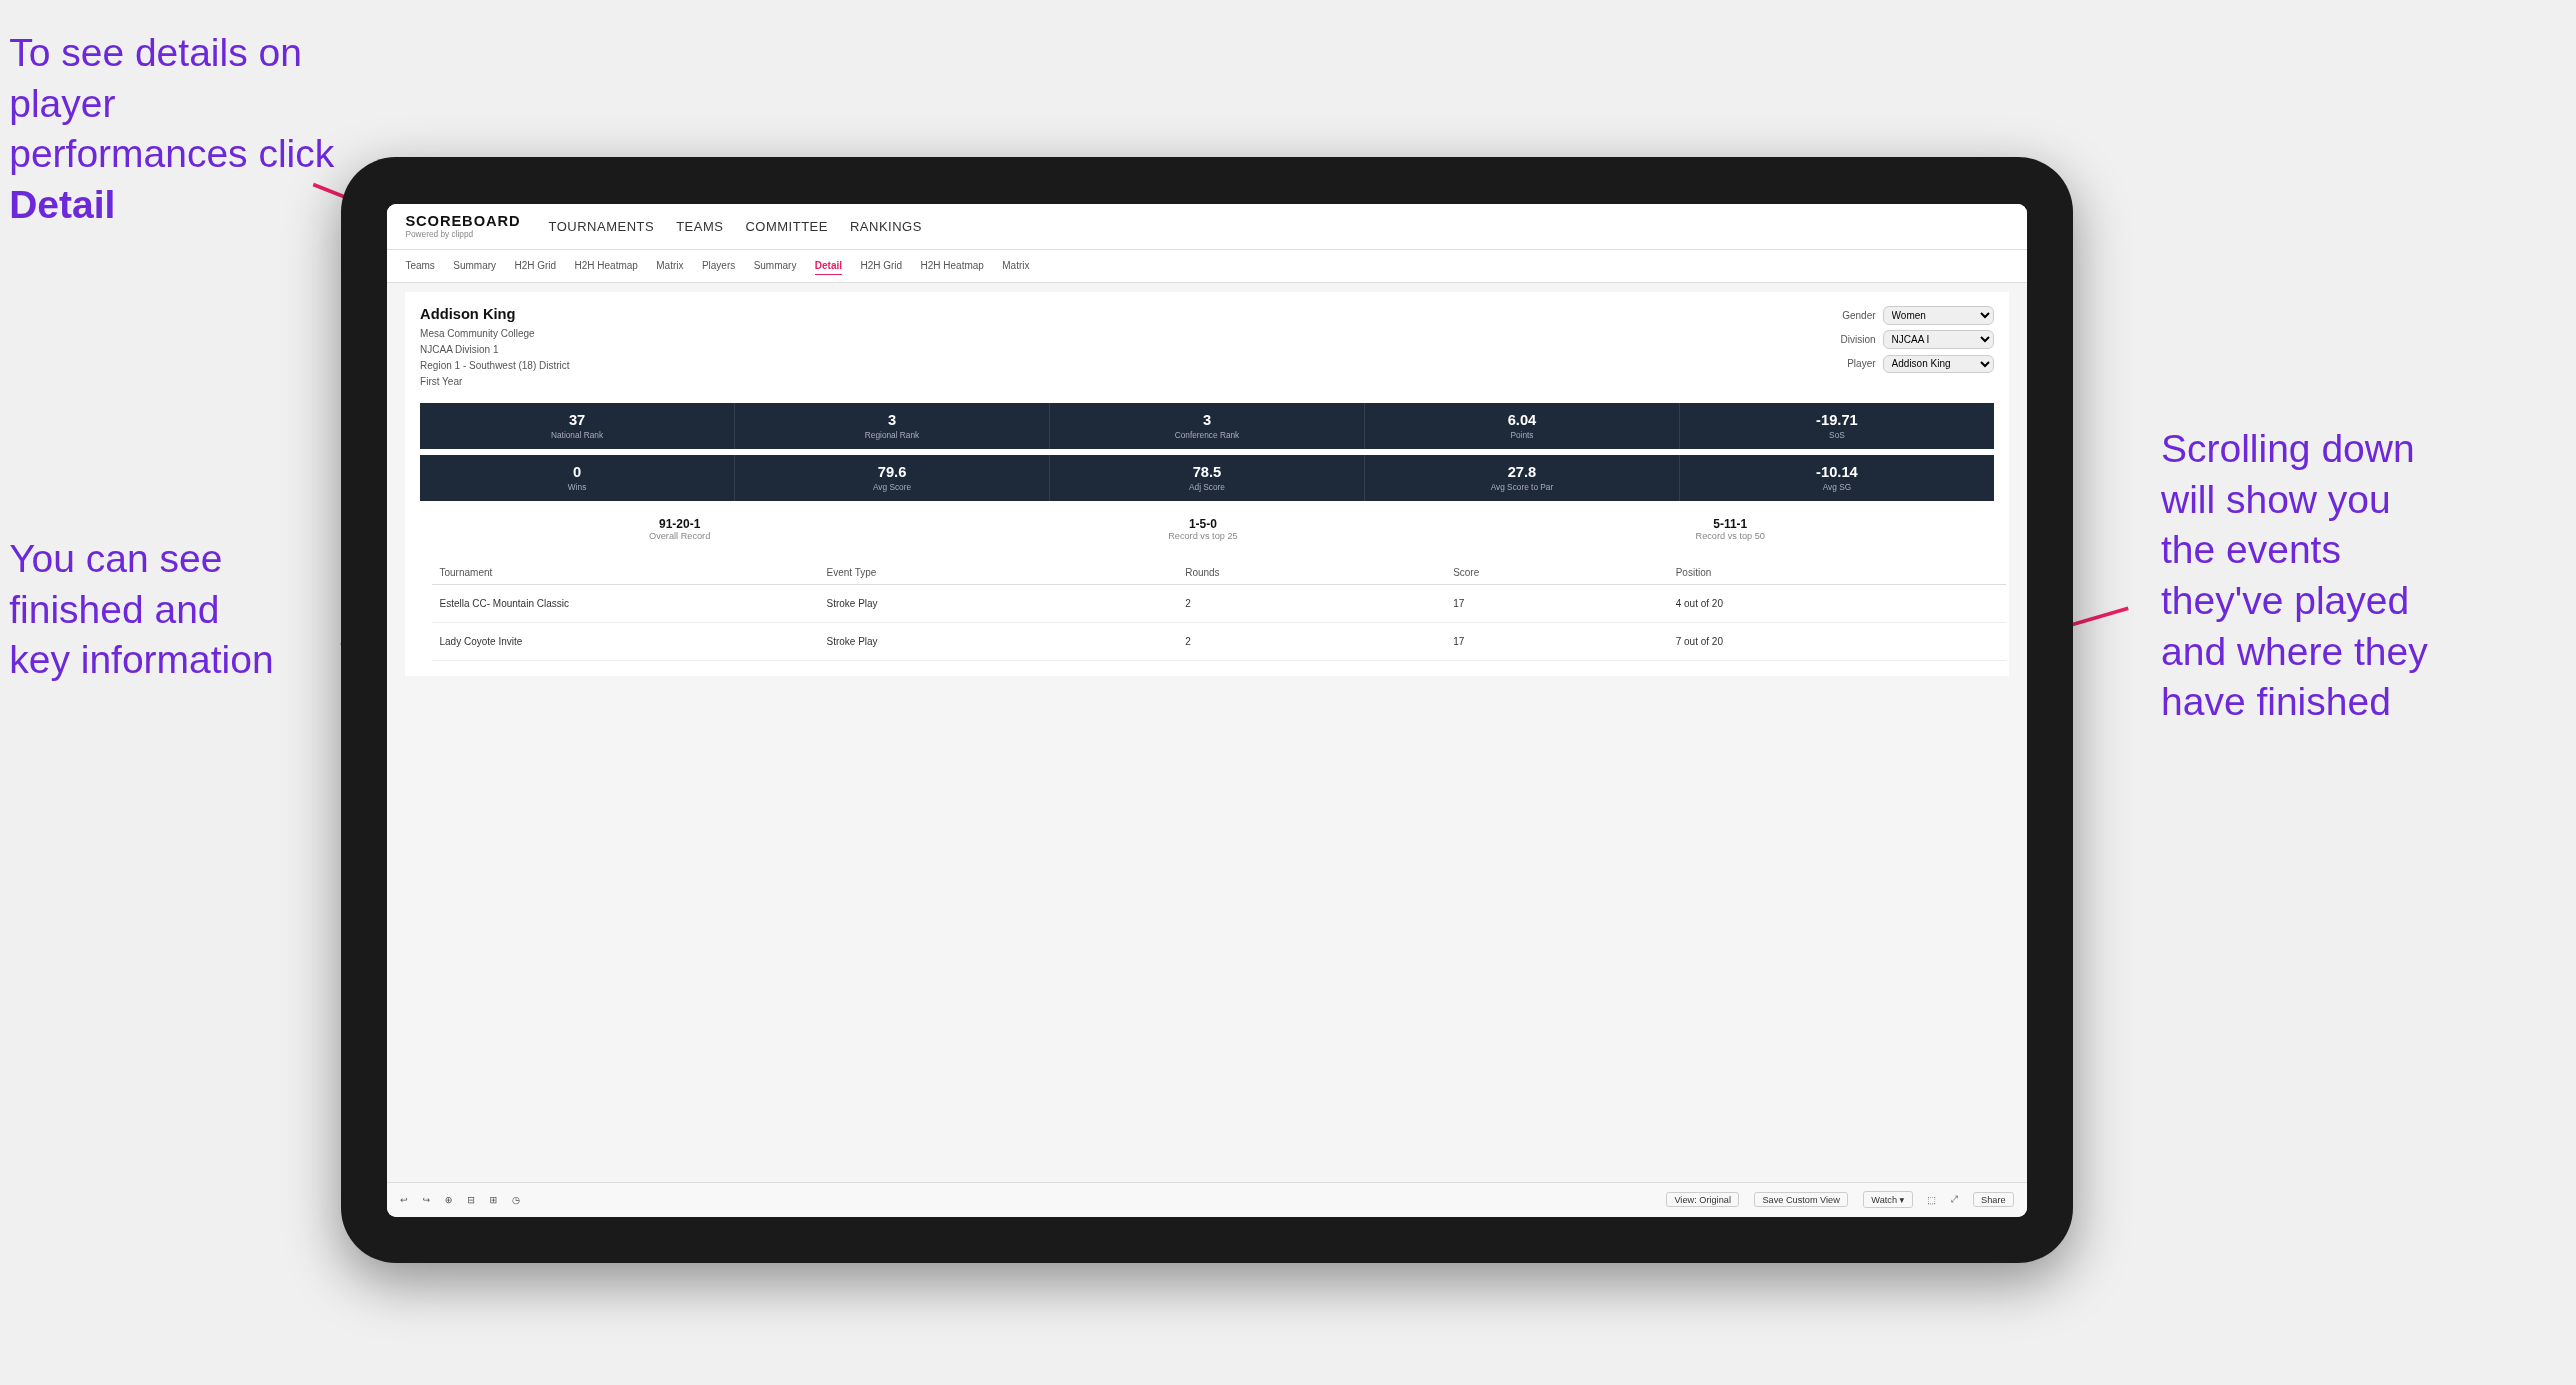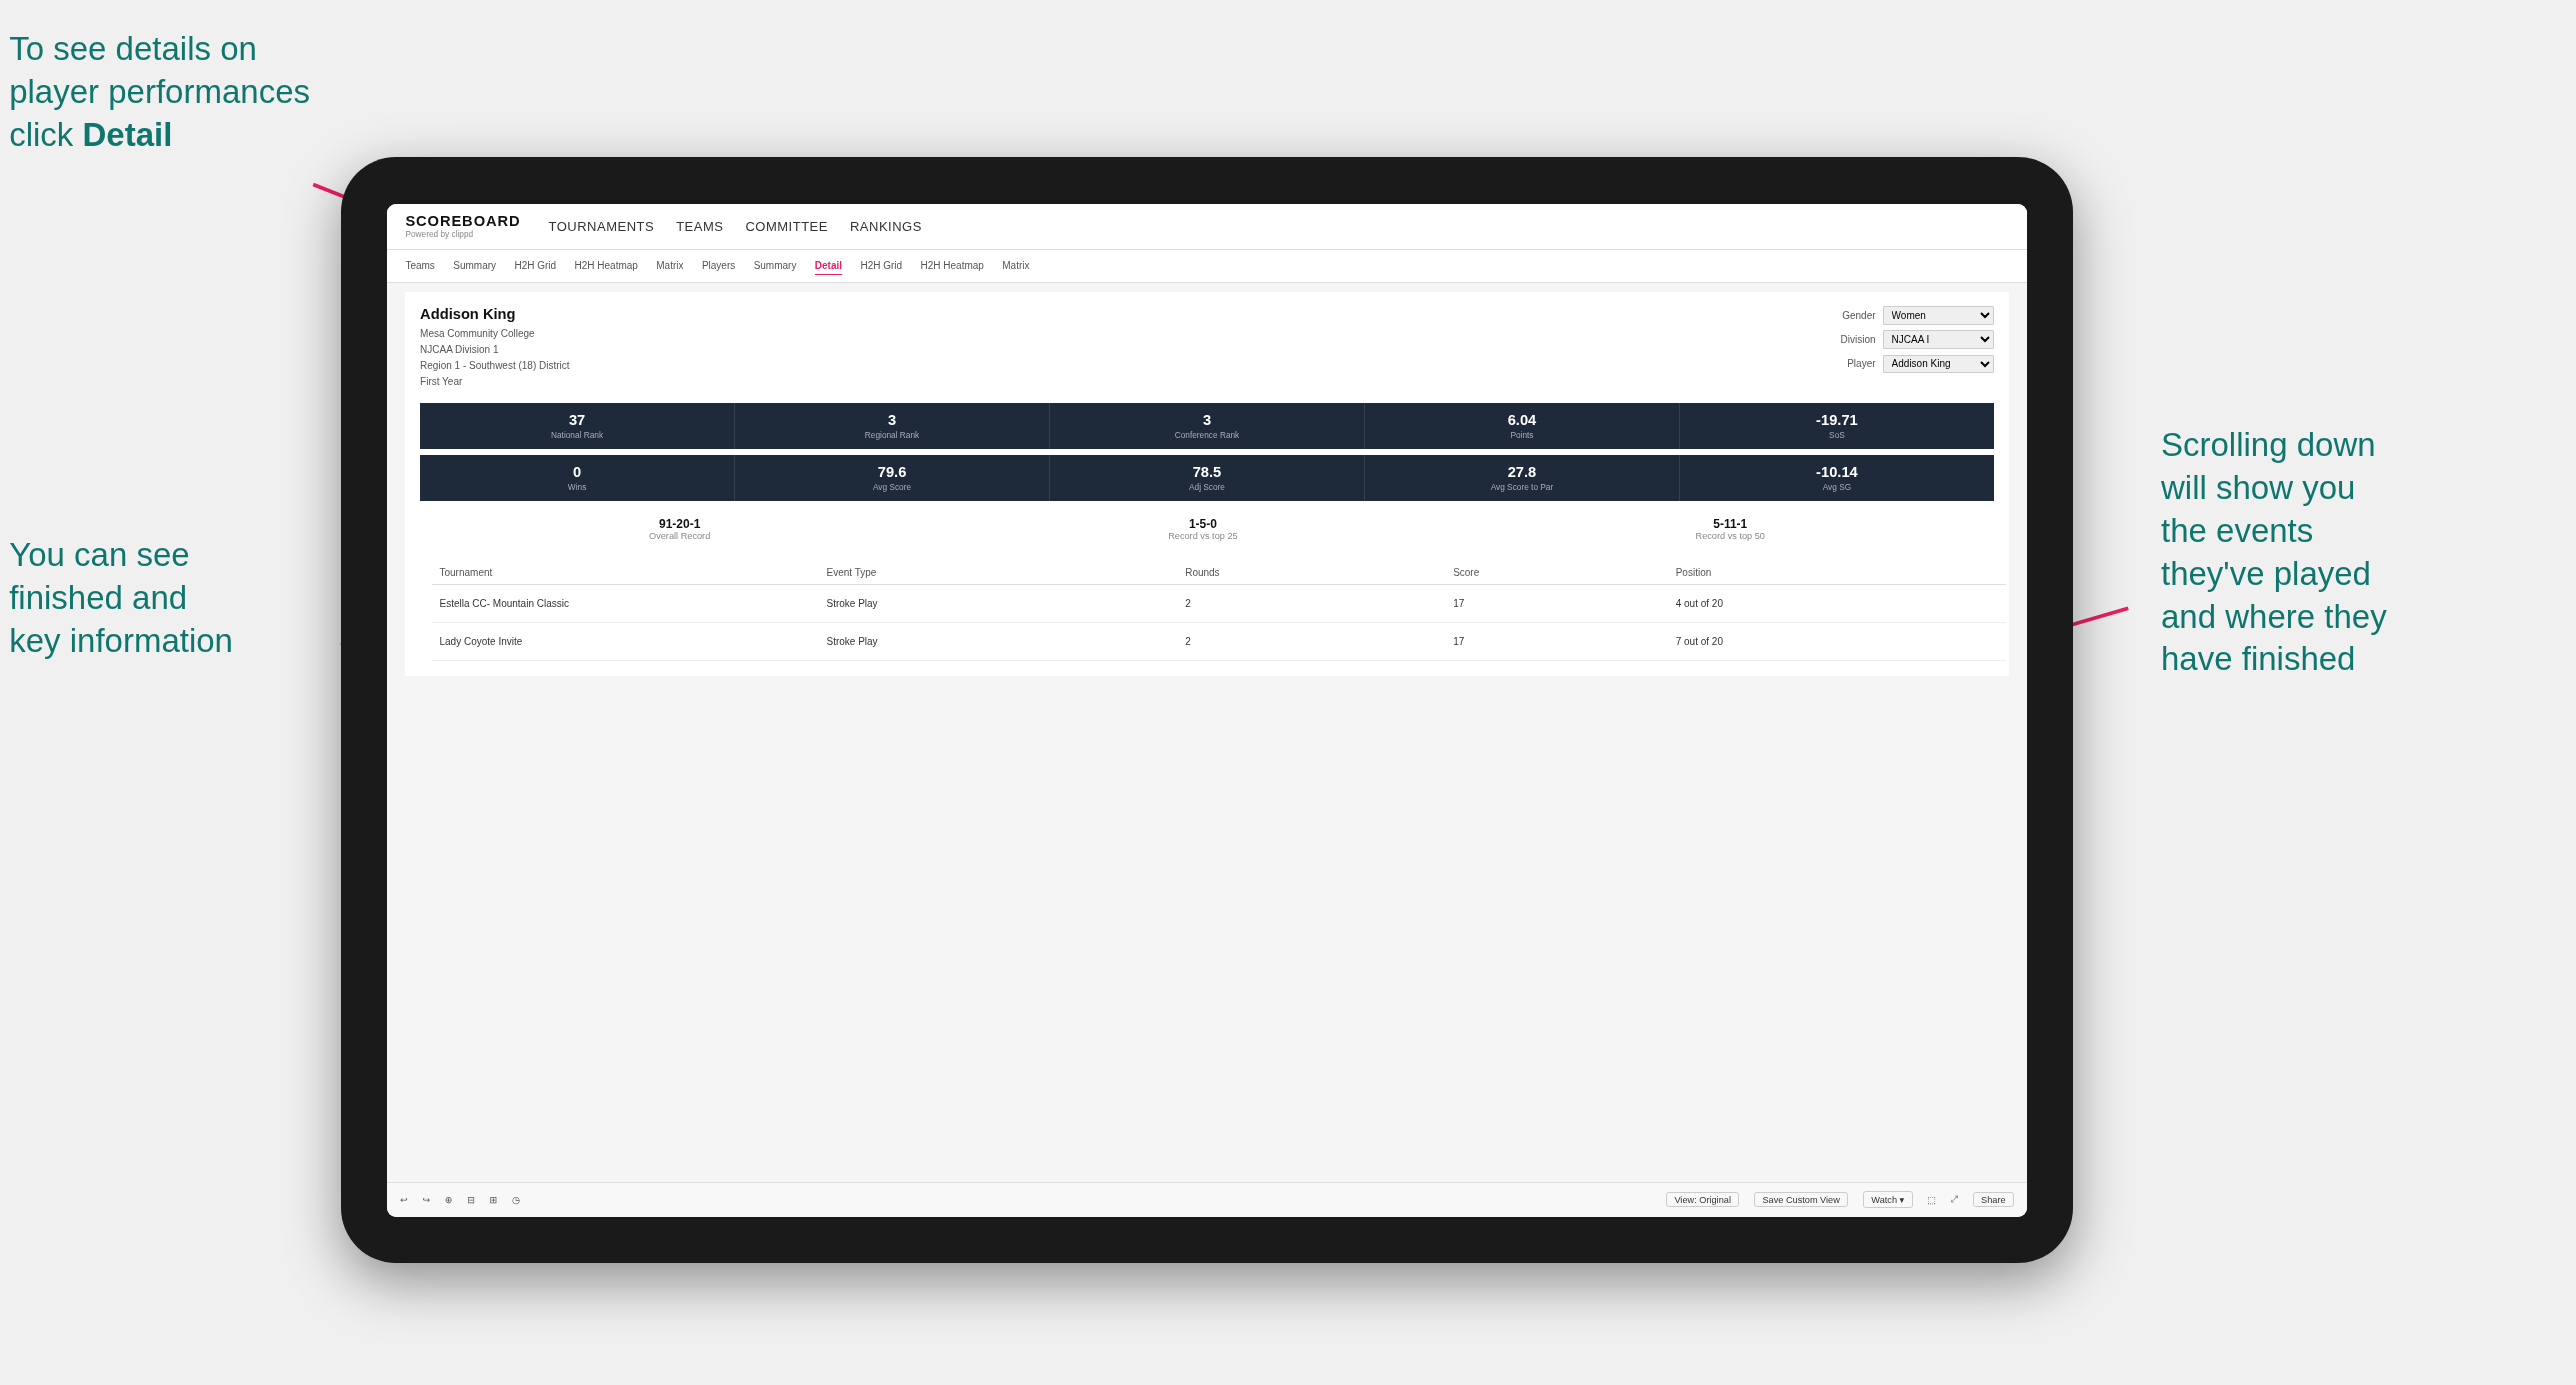--- a/index.html
+++ b/index.html
@@ -8,23 +8,23 @@
       font-family: Arial, sans-serif;
       width: 2576px;
       height: 1386px;
       position: relative;
       overflow: hidden;
     }
 
     
     .annotation {
       position: absolute;
-      font-size: 33px;
+      font-size: 39px;
       line-height: 1.3;
-      color: #0f766e;
+      color: #6d28d9;
     }
     .annotation strong { font-weight: 900; }
 
     .annotation-top-left {
       top: 28px;
       left: 9.2px;
       width: 341px;
     }
 
     .annotation-bottom-left {
@@ -192,21 +192,21 @@
     .filter-label {
       color: #555;
       width: 55px;
       text-align: right;
     }
 
     .filter-select {
       font-size: 10px;
       padding: 1.8px 3.7px;
       border: 0.9px solid #ccc;
-      border-radius: 1px;
+      border-radius: 6px;
       width: 111px;
     }
 
     
     .stats-grid {
       background: #1e2a3a;
       display: flex;
       margin-bottom: 5.5px;
     }
 

